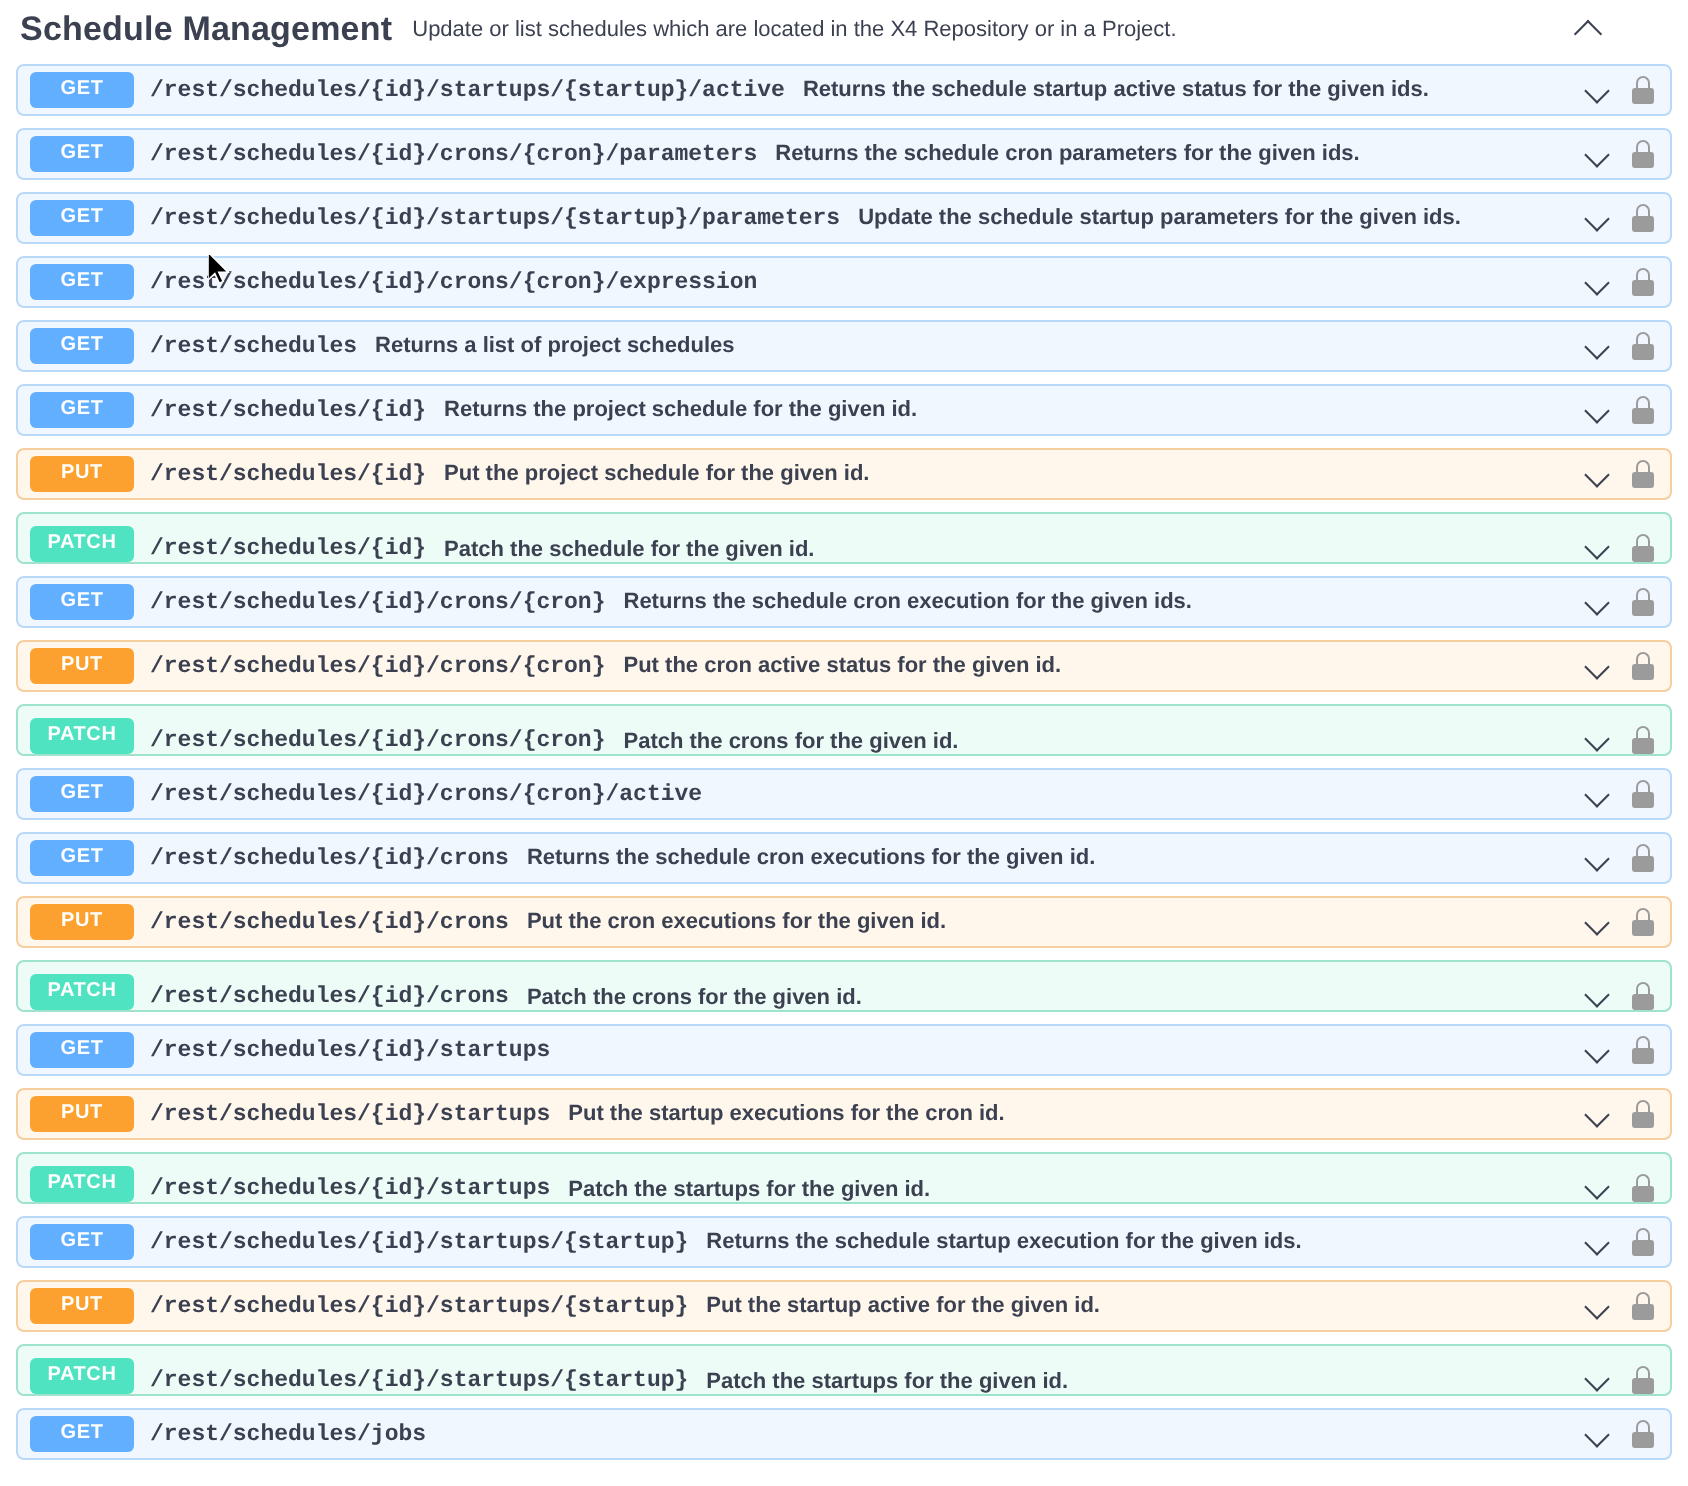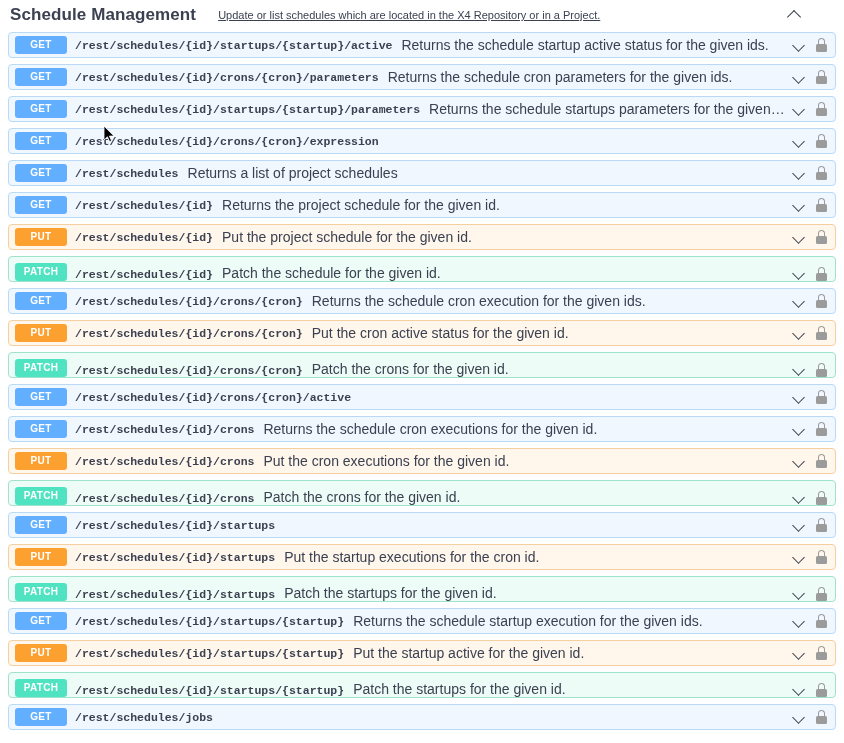--- a/index.html
+++ b/index.html
@@ -25,23 +25,22 @@
   .section-title {
     font-size: 17px;
     font-weight: bold;
     color: #3b4151;
     letter-spacing: 0.1px;
     white-space: nowrap;
   }
   .section-subtitle {
     font-size: 11px;
     color: #3b4151;
-    margin-left: 22px;
+    margin-left: 10px;
     white-space: nowrap;
-    text-decoration: underline;
   }
   .header-spacer { flex: 1 1 auto; }
   .chevron-up {
     width: 20px;
     height: 20px;
     position: relative;
     cursor: pointer;
     flex: 0 0 auto;
     margin-right: 14px;
   }
@@ -105,26 +104,27 @@
 
   .path {
     font-family: "Liberation Mono", monospace;
     font-size: 11.5px;
     color: #3b4151;
     white-space: nowrap;
     font-weight: bold;
   }
   .summary {
     font-family: "Liberation Sans", sans-serif;
-    font-size: 14px;
+    font-size: 11px;
     color: #3b4151;
     margin-left: 9px;
     white-space: nowrap;
     overflow: hidden;
     text-overflow: ellipsis;
+    font-weight: bold;
   }
   .op-spacer { flex: 1 1 auto; min-width: 6px; }
 
   .chev-down {
     flex: 0 0 auto;
     width: 16px;
     height: 16px;
     position: relative;
     margin-right: 8px;
     cursor: pointer;
@@ -209,21 +209,21 @@
       <span class="op-spacer"></span>
       <span class="chev-down"></span>
       <span class="lock">
         <span class="shackle"></span>
         <span class="body"></span>
       </span>
     </div>
     <div class="op get">
       <span class="method get">GET</span>
       <span class="path">/rest/schedules/{id}/startups/{startup}/parameters</span>
-      <span class="summary">Returns the schedule startups parameters for the given ids.</span>
+      <span class="summary">Update the schedule startup parameters for the given ids.</span>
       <span class="op-spacer"></span>
       <span class="chev-down"></span>
       <span class="lock">
         <span class="shackle"></span>
         <span class="body"></span>
       </span>
     </div>
     <div class="op get">
       <span class="method get">GET</span>
       <span class="path">/rest/schedules/{id}/crons/{cron}/expression</span>

